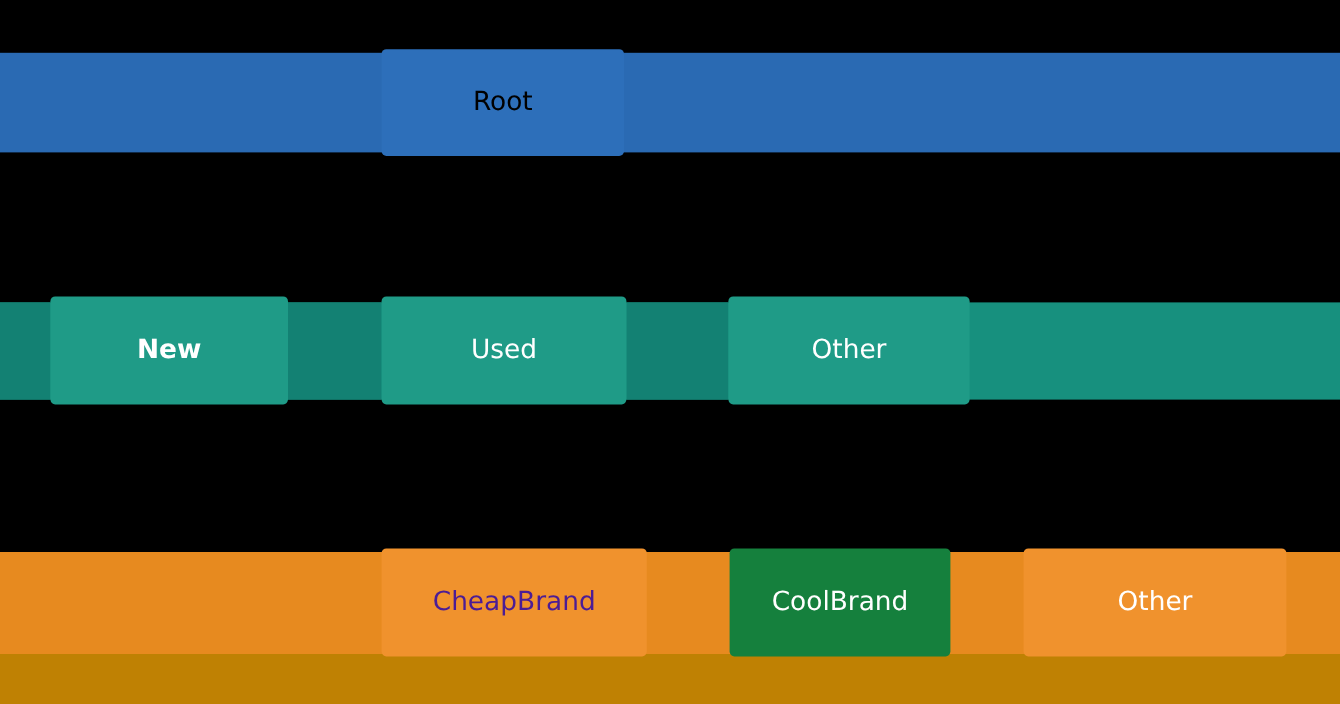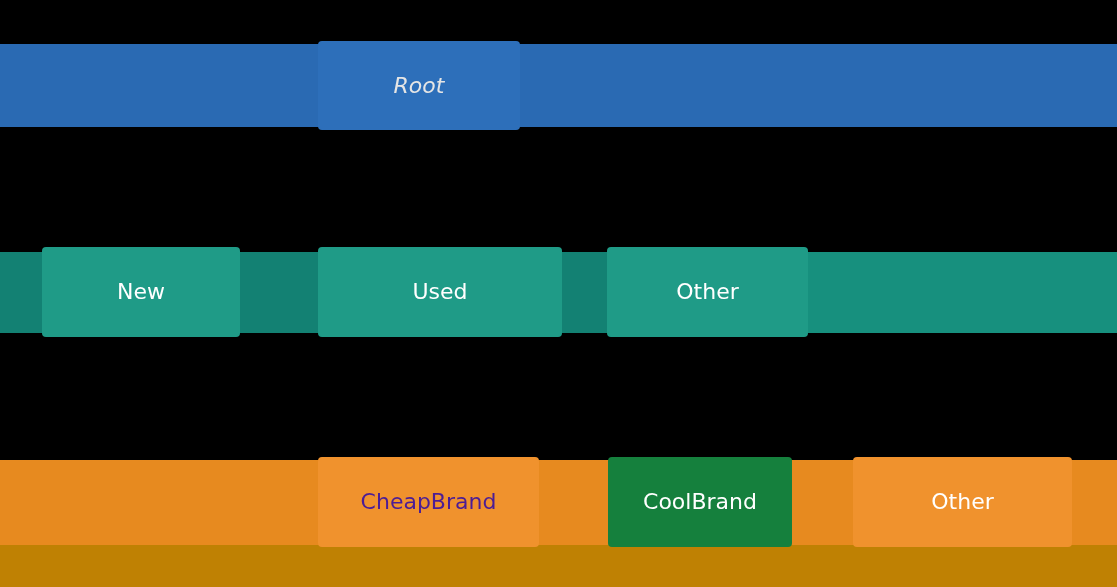--- a/index.html
+++ b/index.html
@@ -40,48 +40,48 @@
   .l0-node  { top: 41px;  height: 89px; }
   .n-root   { left: 318px; width: 202px; }
   
   .l1-bar   { top: 252px; height: 81px; }
   .l1-patch { top: 252px; height: 81px; }
   .p1a { left: 0;     width: 42px; }
   .p1b { left: 240px; width: 78px; }
   .p1c { left: 522px; width: 85px; }
   .l1-node  { top: 247px; height: 90px; }
   .n-new    { left: 42px;  width: 198px; }
-  .n-used   { left: 318px; width: 244px; }
+  .n-used   { left: 318px; width: 204px; }
   .n-other1 { left: 607px; width: 201px; }
   
   .l2-bar   { top: 460px; height: 85px; }
   .l2-node  { top: 457px; height: 90px; }
   .n-cheap  { left: 318px; width: 221px; }
   .n-cool   { left: 608px; width: 184px; }
   .n-other2 { left: 853px; width: 219px; }
   
   .footer-bar { top: 545px; height: 42px; }
 </style>
 </head>
 <body>
 
 <div class="canvas" style="background-color: rgb(0, 0, 0);">
 
   <div class="bar l0-bar" style="background-color: rgb(42, 106, 179);"></div>
   <div class="node l0-node n-root" style="background-color: rgb(45, 111, 186);">
-    <span class="node-label" style="color: #e5e5e5; font-style: italic;">Root</span>
+    <span class="node-label" style="color: #000000;">Root</span>
   </div>
 
   <div class="bar l1-bar" style="background-color: rgb(23, 144, 126);"></div>
   <div class="patch l1-patch p1a" style="background-color: rgb(19, 129, 115);"></div>
   <div class="patch l1-patch p1b" style="background-color: rgb(19, 129, 115);"></div>
   <div class="patch l1-patch p1c" style="background-color: rgb(19, 129, 115);"></div>
 
   <div class="node l1-node n-new" style="background-color: rgb(31, 155, 135);">
-    <span class="node-label" style="color: rgb(255, 255, 255);">New</span>
+    <span class="node-label" style="color: rgb(255, 255, 255); font-weight: bold;">New</span>
   </div>
   <div class="node l1-node n-used" style="background-color: rgb(31, 155, 135);">
     <span class="node-label" style="color: rgb(255, 255, 255);">Used</span>
   </div>
   <div class="node l1-node n-other1" style="background-color: rgb(31, 155, 135);">
     <span class="node-label" style="color: rgb(255, 255, 255);">Other</span>
   </div>
 
   <div class="bar l2-bar" style="background-color: rgb(231, 138, 31);"></div>
   <div class="bar footer-bar" style="background-color: rgb(191, 129, 3);"></div>

